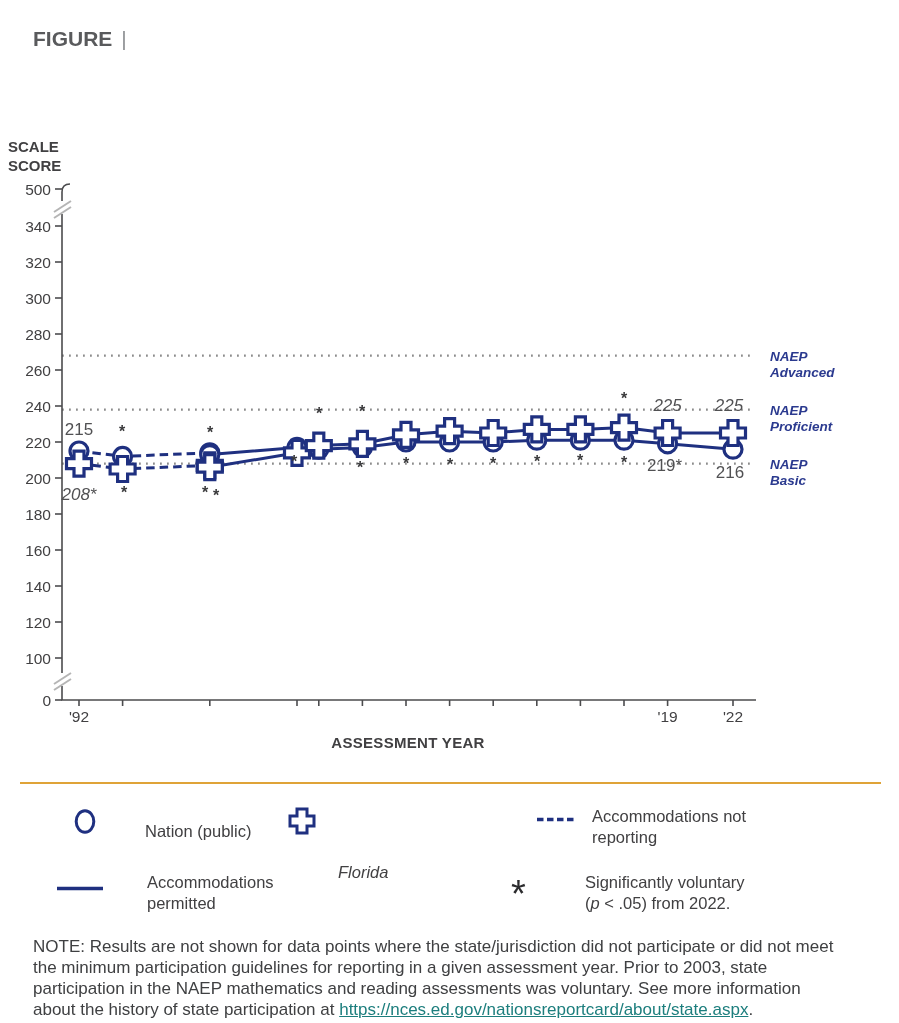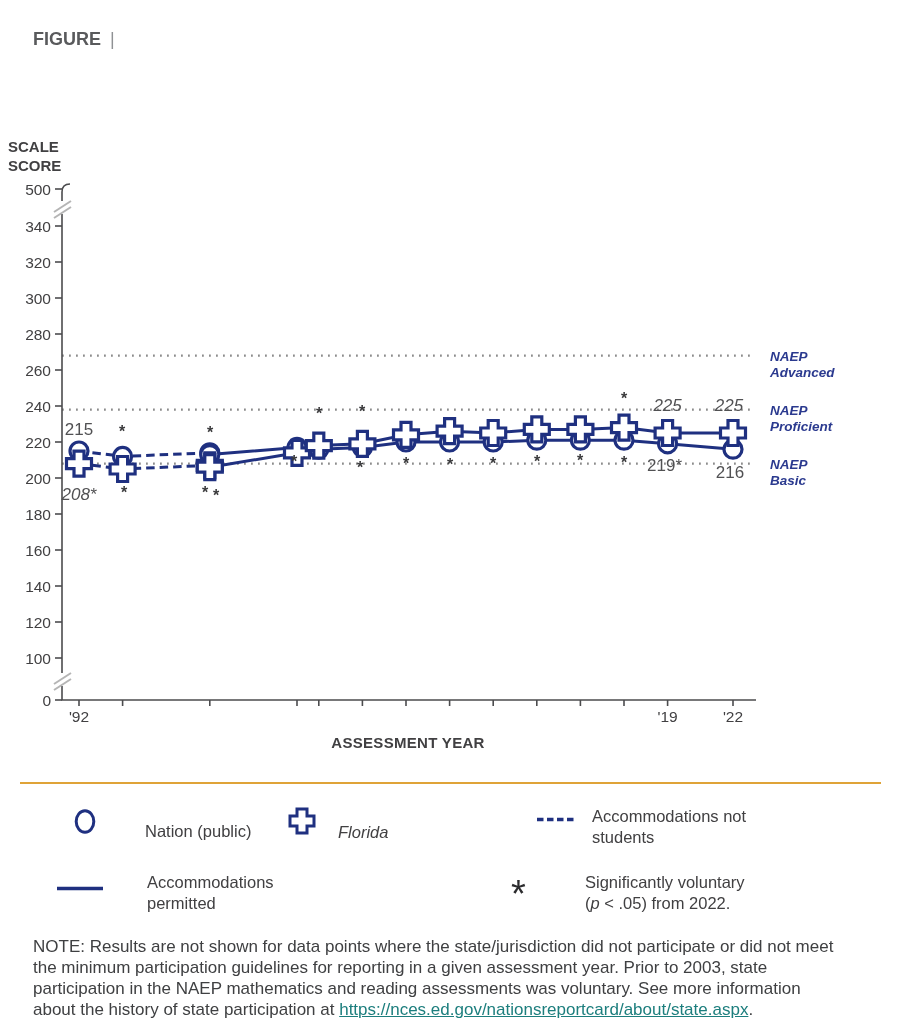--- a/index.html
+++ b/index.html
@@ -1,19 +1,19 @@
 <!DOCTYPE html>
 <html><head>
 <meta charset="utf-8">
 <style>
   html,body{margin:0;padding:0;background:#fff;}
   body{width:899px;height:1023px;font-family:"Liberation Sans",sans-serif;}
   .page{position:relative;width:899px;height:1023px;overflow:hidden;background:#fff;}
   .fig-title{position:absolute;left:33px;top:26px;display:flex;gap:9px;
-    font-size:18px;line-height:26px;color:#595a5c;}
+    font-size:21px;line-height:26px;color:#595a5c;}
   .fig-label{font-weight:bold;white-space:nowrap;}
   .fig-sep{color:#8f9194;}
   .fig-text{max-width:655px;}
   #chart{position:absolute;left:0;top:0;}
   .divider{position:absolute;left:20px;top:782px;width:861px;height:2px;}
   .lg{position:absolute;}
   .lg-label{position:absolute;font-size:16.5px;line-height:20.5px;color:#414042;}
   .lg-label.it{font-style:italic;}
   .lg-ast{position:absolute;font-size:38px;line-height:40px;color:#2c2c2e;}
   .note{position:absolute;left:33px;top:936px;width:812px;margin:0;
@@ -156,26 +156,26 @@
 
   <div>
     <svg class="lg" style="left:73px;top:808px" width="24" height="27">
       <ellipse cx="12" cy="13.5" rx="8.8" ry="10.8" fill="none" stroke-width="3" stroke="#1f3080"></ellipse>
     </svg>
     <div class="lg-label" style="left:145px;top:821px">Nation (public)</div>
 
     <svg class="lg" style="left:288px;top:807px" width="28" height="28">
       <path d="M9 2 H19 V9 H26 V19 H19 V26 H9 V19 H2 V9 H9 Z" fill="#fff" stroke-width="3" stroke="#1f3080"></path>
     </svg>
-    <div class="lg-label it" style="left:338px;top:822px">Florida</div>
+    <div class="lg-label it" style="left:338px;top:862px">Florida</div>
 
     <svg class="lg" style="left:536px;top:815px" width="42" height="9">
       <line x1="1" y1="4.5" x2="41" y2="4.5" stroke-width="3.5" stroke-dasharray="6.5 3.5" stroke="#1f3080"></line>
     </svg>
-    <div class="lg-label" style="left:592px;top:806px;width:180px">Accommodations not students</div>
+    <div class="lg-label" style="left:592px;top:806px;width:180px">Accommodations not reporting</div>
 
     <svg class="lg" style="left:56px;top:884px" width="48" height="9">
       <line x1="1" y1="4.5" x2="47" y2="4.5" stroke-width="3.5" stroke="#1f3080"></line>
     </svg>
     <div class="lg-label" style="left:147px;top:872px;width:160px">Accommodations permitted</div>
 
     <div class="lg-ast" style="left:511px;top:874px">*</div>
     <div class="lg-label" style="left:585px;top:872px;width:230px"><span>Significantly voluntary</span><br><span><span>(</span><i>p</i><span> &lt; .05) from 2022.</span></span></div>
   </div>
 

